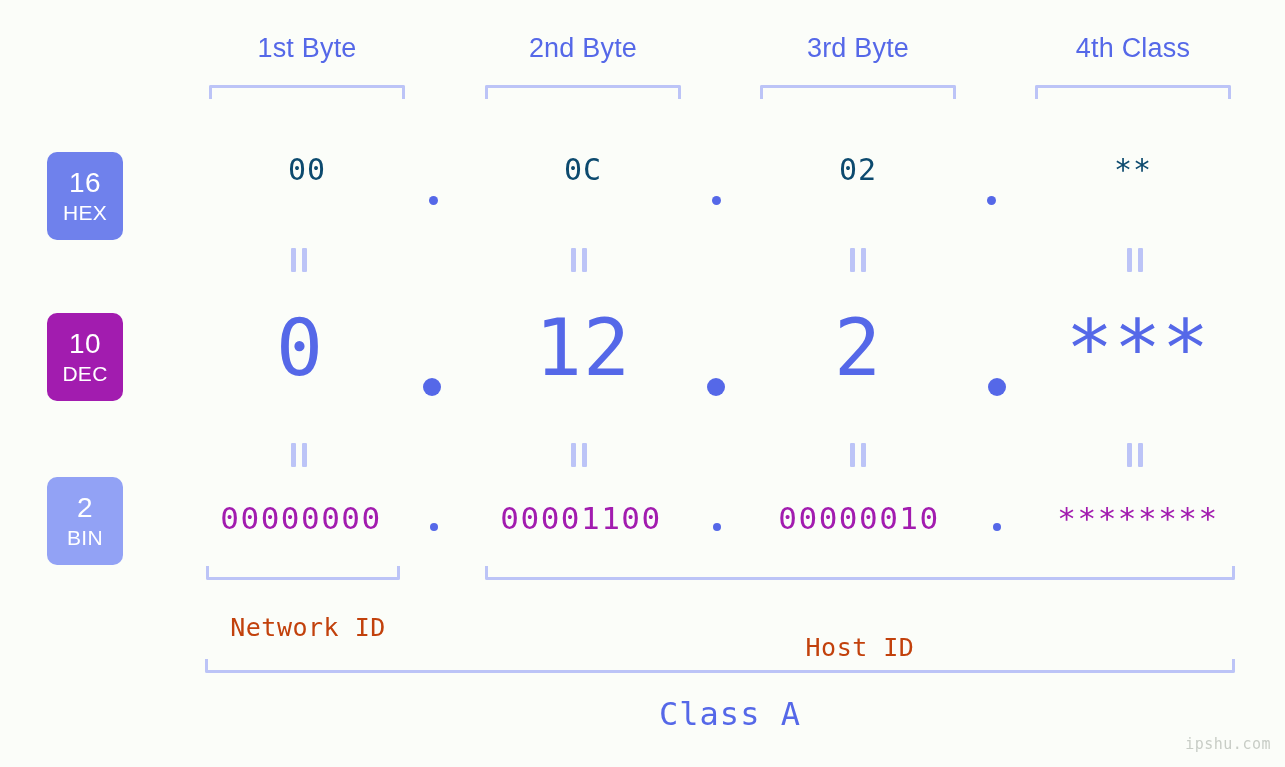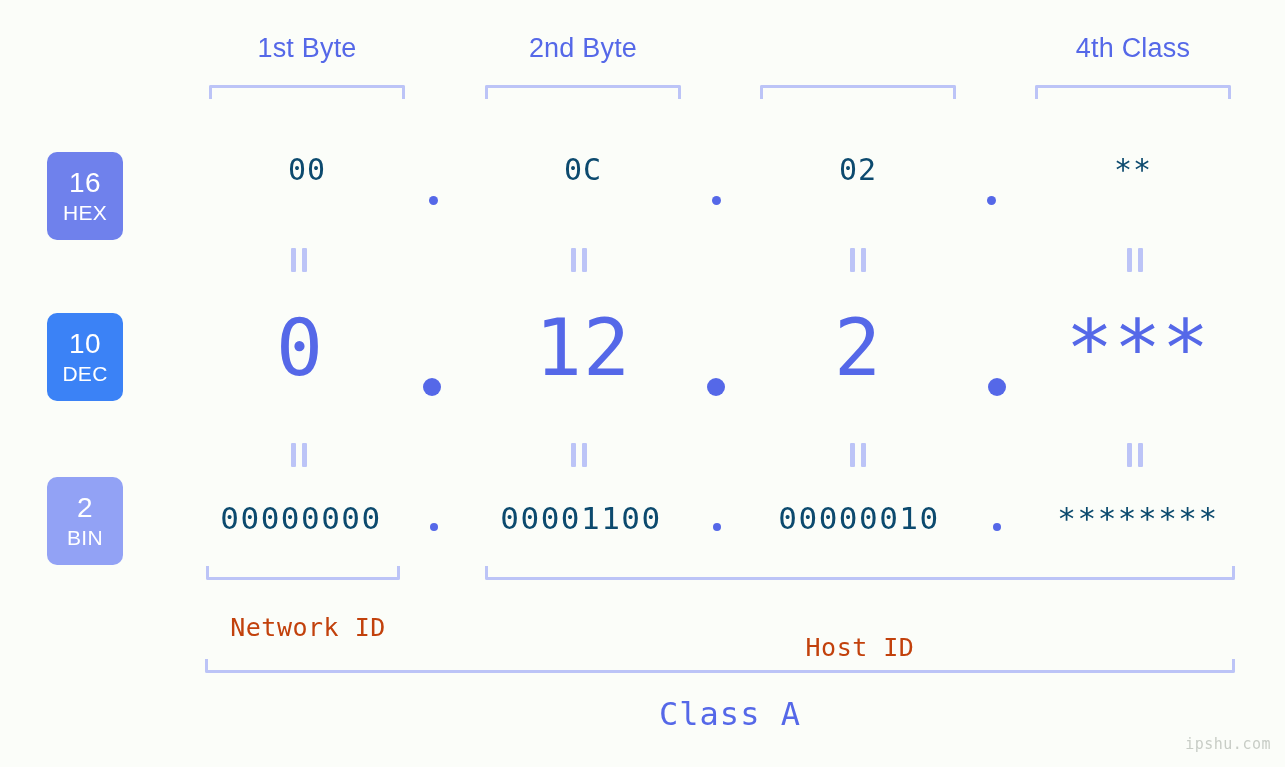--- a/index.html
+++ b/index.html
@@ -89,21 +89,21 @@
     color: #0c4a6e;
     letter-spacing: 1px;
   }
   .dec-cell {
     font-size: 78px;
     color: #5568e8;
     letter-spacing: 1px;
   }
   .bin-cell {
     font-size: 31px;
-    color: #0c4a6e;
+    color: #a21caf;
     letter-spacing: 1.5px;
   }
 
   
   .dot {
     position: absolute;
     border-radius: 50%;
     background: #5568e8;
   }
   .dot-sm { width: 9px; height: 9px; }
@@ -158,32 +158,33 @@
     letter-spacing: 0.5px;
   }
 </style>
 </head>
 <body>
 
 <div class="stage">
 
   <div class="byte-label" style="left:187px;">1st Byte</div>
   <div class="byte-label" style="left:463px;">2nd Byte</div>
+  <div class="byte-label" style="left:738px;">3rd Byte</div>
   <div class="byte-label" style="left:1013px;">4th Class</div>
 
   <div class="bracket-down" style="left:209px; top:85px; width:196px;"></div>
   <div class="bracket-down" style="left:485px; top:85px; width:196px;"></div>
   <div class="bracket-down" style="left:760px; top:85px; width:196px;"></div>
   <div class="bracket-down" style="left:1035px; top:85px; width:196px;"></div>
 
   <div class="badge" style="top:152px; background:#6f81ec;">
     <span class="num">16</span>
     <span class="nm">HEX</span>
   </div>
-  <div class="badge" style="top:313px; background:#3b82f6;">
+  <div class="badge" style="top:313px; background:#a21caf;">
     <span class="num">10</span>
     <span class="nm">DEC</span>
   </div>
   <div class="badge" style="top:477px; background:#92a2f5;">
     <span class="num">2</span>
     <span class="nm">BIN</span>
   </div>
 
   <div class="cell hex-cell" style="left:187px; top:152px; width:240px;">00</div>
   <div class="cell hex-cell" style="left:463px; top:152px; width:240px;">0C</div>

